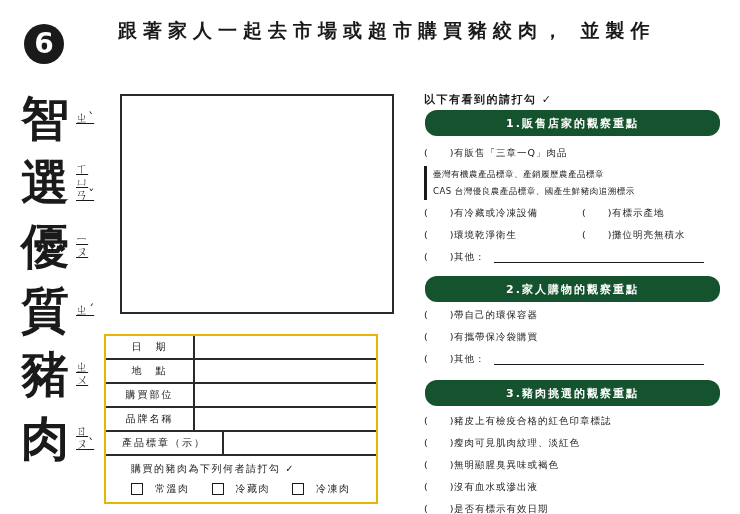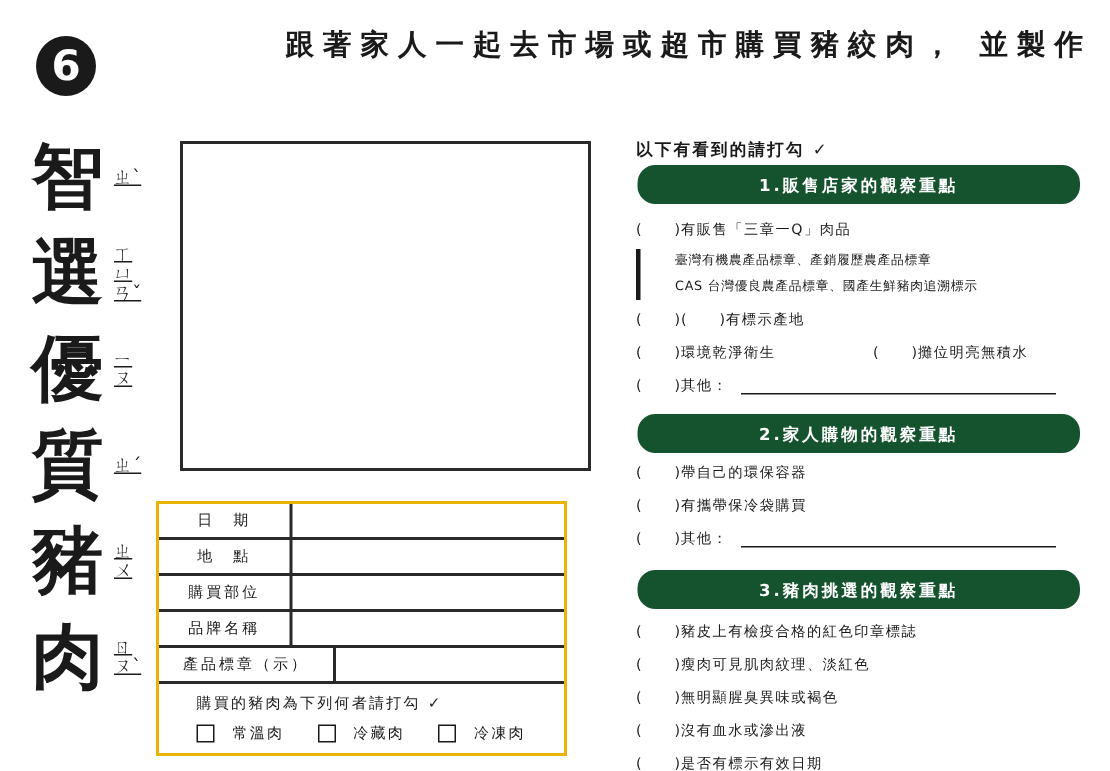--- a/index.html
+++ b/index.html
@@ -8,21 +8,21 @@
 
   .badge {
     position: absolute; left: 24px; top: 24px; width: 40px; height: 40px;
     border-radius: 50%; background: #1a1a1a; color: #fff;
     font-family: "DejaVu Sans", sans-serif; font-weight: bold; font-size: 28px;
     display: flex; align-items: center; justify-content: center; line-height: 1;
   }
 
   .intro {
     position: absolute; left: 118px; top: 14px; width: 610px;
-    font-weight: bold; font-size: 19px; line-height: 32px; letter-spacing: 6px; text-align: right;
+    font-weight: bold; font-size: 19px; line-height: 32px; letter-spacing: 6px;
   }
 
   .vtitle {
     position: absolute; left: 18px; top: 86px; width: 80px;
   }
   .vtitle .ch {
     display: flex; align-items: center; height: 64px;
   }
   .vtitle .big {
     font-weight: bold; font-size: 48px; line-height: 1; width: 54px; text-align: center;
@@ -57,21 +57,21 @@
   .instr { font-size: 11px; font-weight: bold; letter-spacing: 1.5px; height: 18px; }
   .sec-header {
     background: #14532d; color: #fff; border-radius: 12px; height: 26px;
     font-size: 11px; font-weight: bold; letter-spacing: 2px;
     display: flex; align-items: center; justify-content: center; margin-left: 1px;
   }
   .item { font-size: 9.5px; height: 22px; display: flex; align-items: center; letter-spacing: 1px; white-space: nowrap; }
   .paren { display: inline-block; width: 30px; }
   .blank-line { display: inline-block; width: 210px; border-bottom: 1.5px solid #1a1a1a; height: 12px; margin-left: 8px; }
   .note {
-    border-left: 3px solid #1a1a1a; padding-left: 23px; font-size: 8.5px; line-height: 17px;
+    border-left: 3px solid #1a1a1a; padding-left: 6px; font-size: 8.5px; line-height: 17px;
     margin: 2px 0 2px 0; letter-spacing: 0.5px; white-space: nowrap;
   }
 </style>
 </head>
 <body>
 
 <div class="badge">
     <span>6</span>
   </div>
 
@@ -162,20 +162,21 @@
   <div class="item" style="margin-top:6px">
       <span class="paren">(　　)</span>
       <span>有販售「三章一Q」肉品</span>
     </div>
   <div class="note">
     <div>臺灣有機農產品標章、產銷履歷農產品標章</div>
     <div>CAS 台灣優良農產品標章、國產生鮮豬肉追溯標示</div>
   </div>
   <div class="item">
     <span class="paren">(　　)</span>
+      <span style="width:128px;display:inline-block">有冷藏或冷凍設備</span>
     <span class="paren">(　　)</span>
       <span>有標示產地</span>
   </div>
   <div class="item">
     <span class="paren">(　　)</span>
       <span style="width:128px;display:inline-block">環境乾淨衛生</span>
     <span class="paren">(　　)</span>
       <span>攤位明亮無積水</span>
   </div>
   <div class="item">

